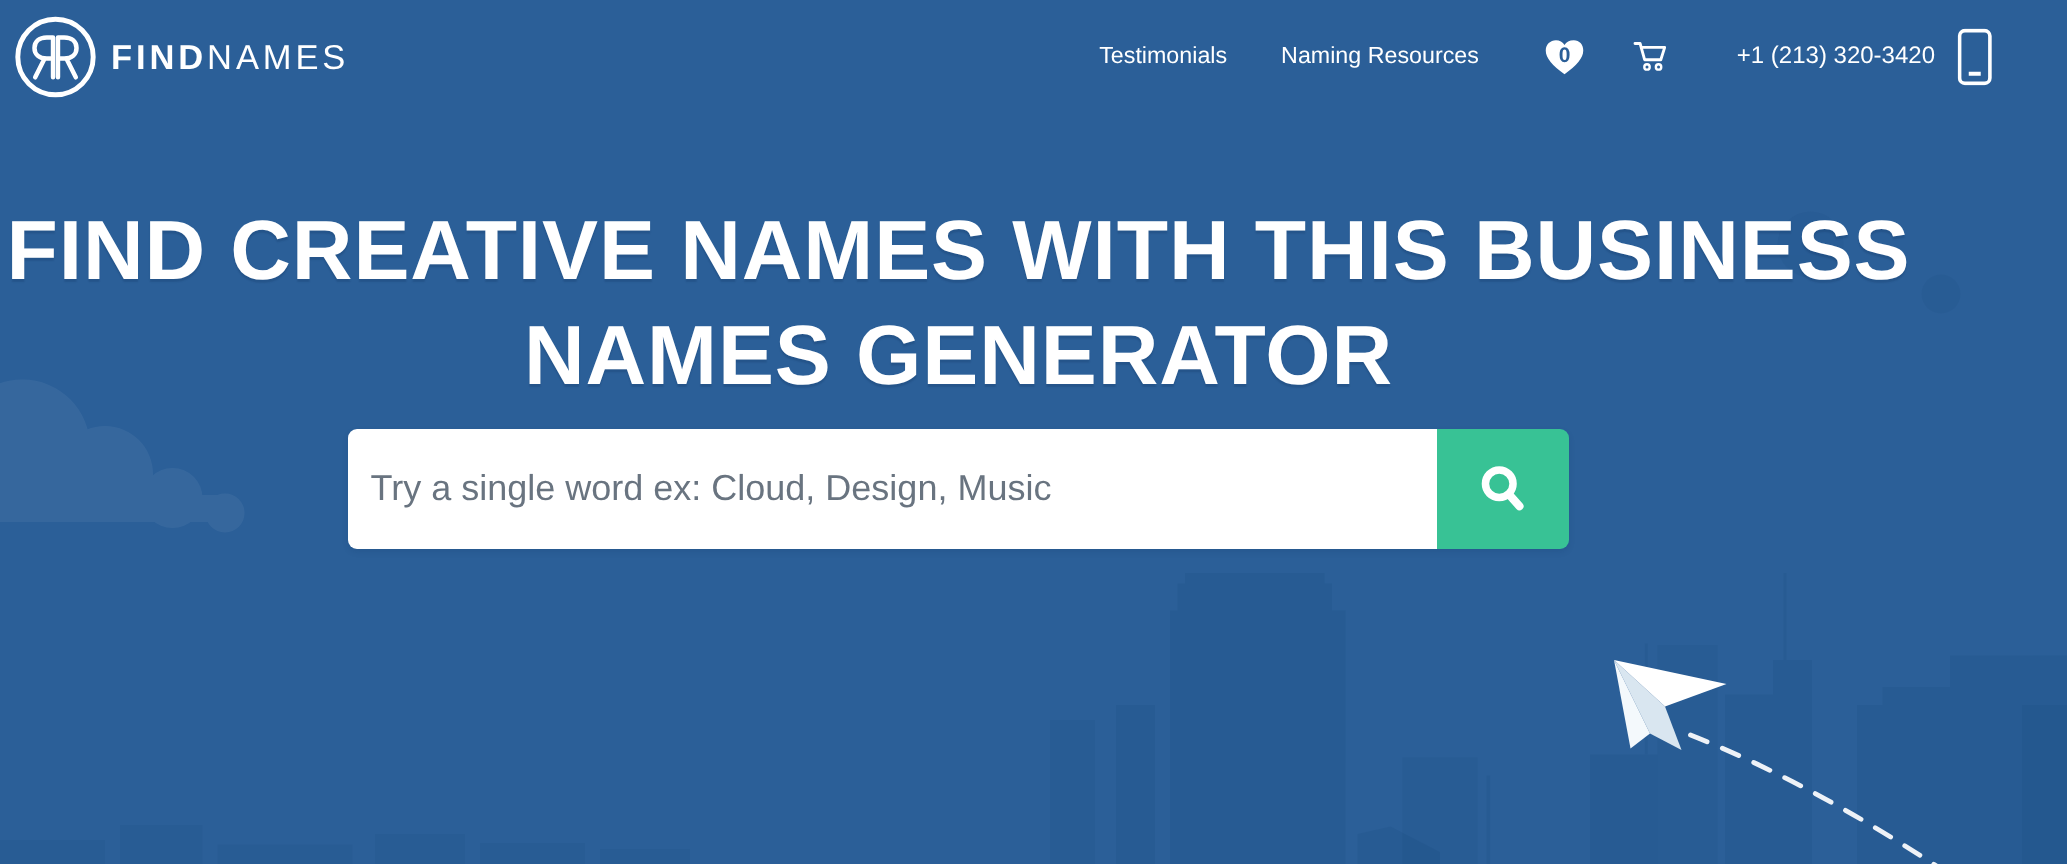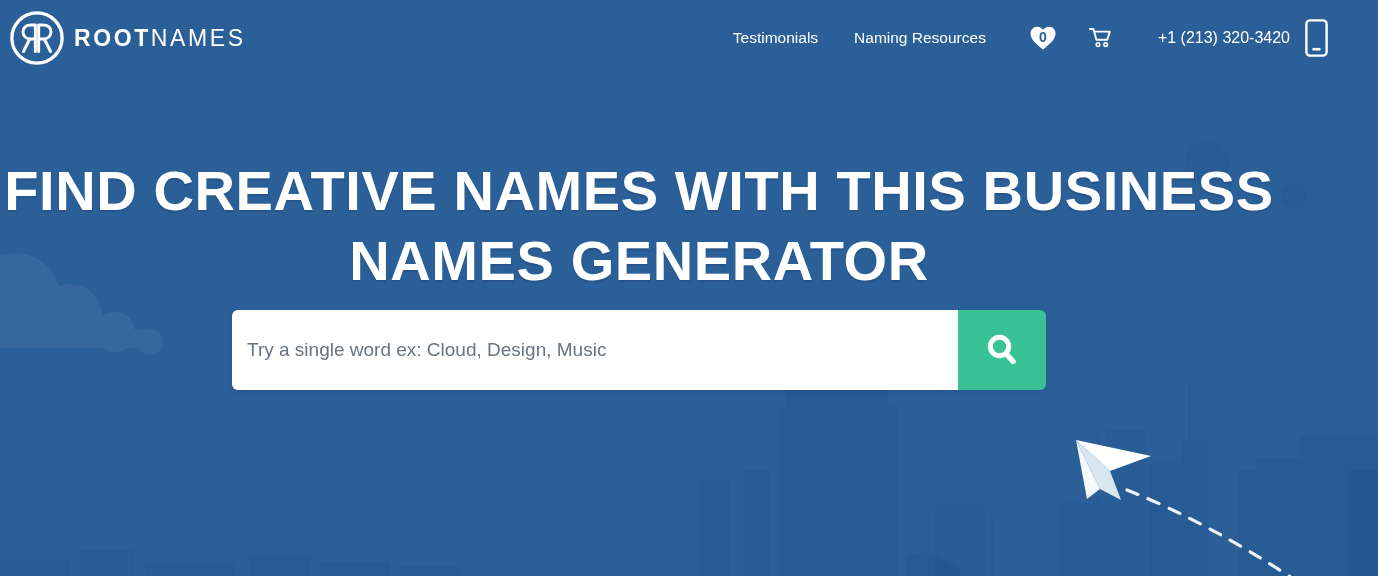--- a/index.html
+++ b/index.html
@@ -57,21 +57,21 @@
     margin-left: 44px;
     font-size: 16px;
     font-weight: 400;
     white-space: nowrap;
   }
   .mobile-wrap { margin-left: 15px; width: 23px; height: 38px; }
 
   
   .hero {
     position: absolute;
-    top: 88px;
+    top: 64px;
     left: 0;
     width: 1278px;
     z-index: 2;
     text-align: center;
   }
   .hero-title {
     margin-top: 68px;
     font-size: 56px;
     line-height: 70px;
     font-weight: 700;
@@ -90,21 +90,21 @@
     box-shadow: 0 2px 4px rgba(10, 40, 80, 0.12);
   }
   .search-input {
     flex: 1;
     height: 100%;
     border: none;
     outline: none;
     background: #ffffff;
     padding: 0 20px 0 15px;
     font-family: "Liberation Sans", sans-serif;
-    font-size: 19px;
+    font-size: 24px;
     color: #444f59;
   }
   .search-input::placeholder { color: #697480; opacity: 1; }
   .search-button {
     width: 88px;
     height: 100%;
     border: none;
     outline: none;
     background: #38c295;
     cursor: pointer;
@@ -170,21 +170,21 @@
 
 <header class="header">
   <div class="logo">
     <svg class="logo-mark" viewBox="0 0 60 60">
       <circle cx="30" cy="30" r="26" fill="none" stroke="#ffffff" stroke-width="3.4"></circle>
       <g fill="none" stroke="#ffffff" stroke-width="3.1" stroke-linecap="round" stroke-linejoin="round">
         <path d="M31.7 16.5 V44 M31.7 16.5 H36 C41.5 16.5 44.5 19.5 44.5 23.75 C44.5 28 41.5 31 36 31 H31.7 M37.5 31 L44 44"></path>
         <path transform="matrix(-1,0,0,1,60,0)" d="M31.7 16.5 V44 M31.7 16.5 H36 C41.5 16.5 44.5 19.5 44.5 23.75 C44.5 28 41.5 31 36 31 H31.7 M37.5 31 L44 44"></path>
       </g>
     </svg>
-    <div class="wordmark"><span class="bold">ROOT</span><span class="light">NAMES</span></div>
+    <div class="wordmark"><span class="bold">FIND</span><span class="light">NAMES</span></div>
   </div>
 
   <a class="nav-link first">Testimonials</a>
   <a class="nav-link">Naming Resources</a>
 
   <div class="fav-wrap">
     <svg width="30" height="28" viewBox="0 0 30 28">
       <path d="M15 25.5 C7 19.5 2.5 14.8 2.5 9.6 C2.5 5.6 5.6 2.8 9.3 2.8 C11.7 2.8 13.9 4.1 15 6 C16.1 4.1 18.3 2.8 21.2 2.8 C24.9 2.8 27.5 5.6 27.5 9.6 C27.5 14.8 23 19.5 15 25.5 Z" fill="#ffffff"></path>
       <text x="15" y="17.5" text-anchor="middle" font-family="Liberation Sans, sans-serif" font-size="14" font-weight="700" fill="#2b5f98">0</text>
     </svg>

